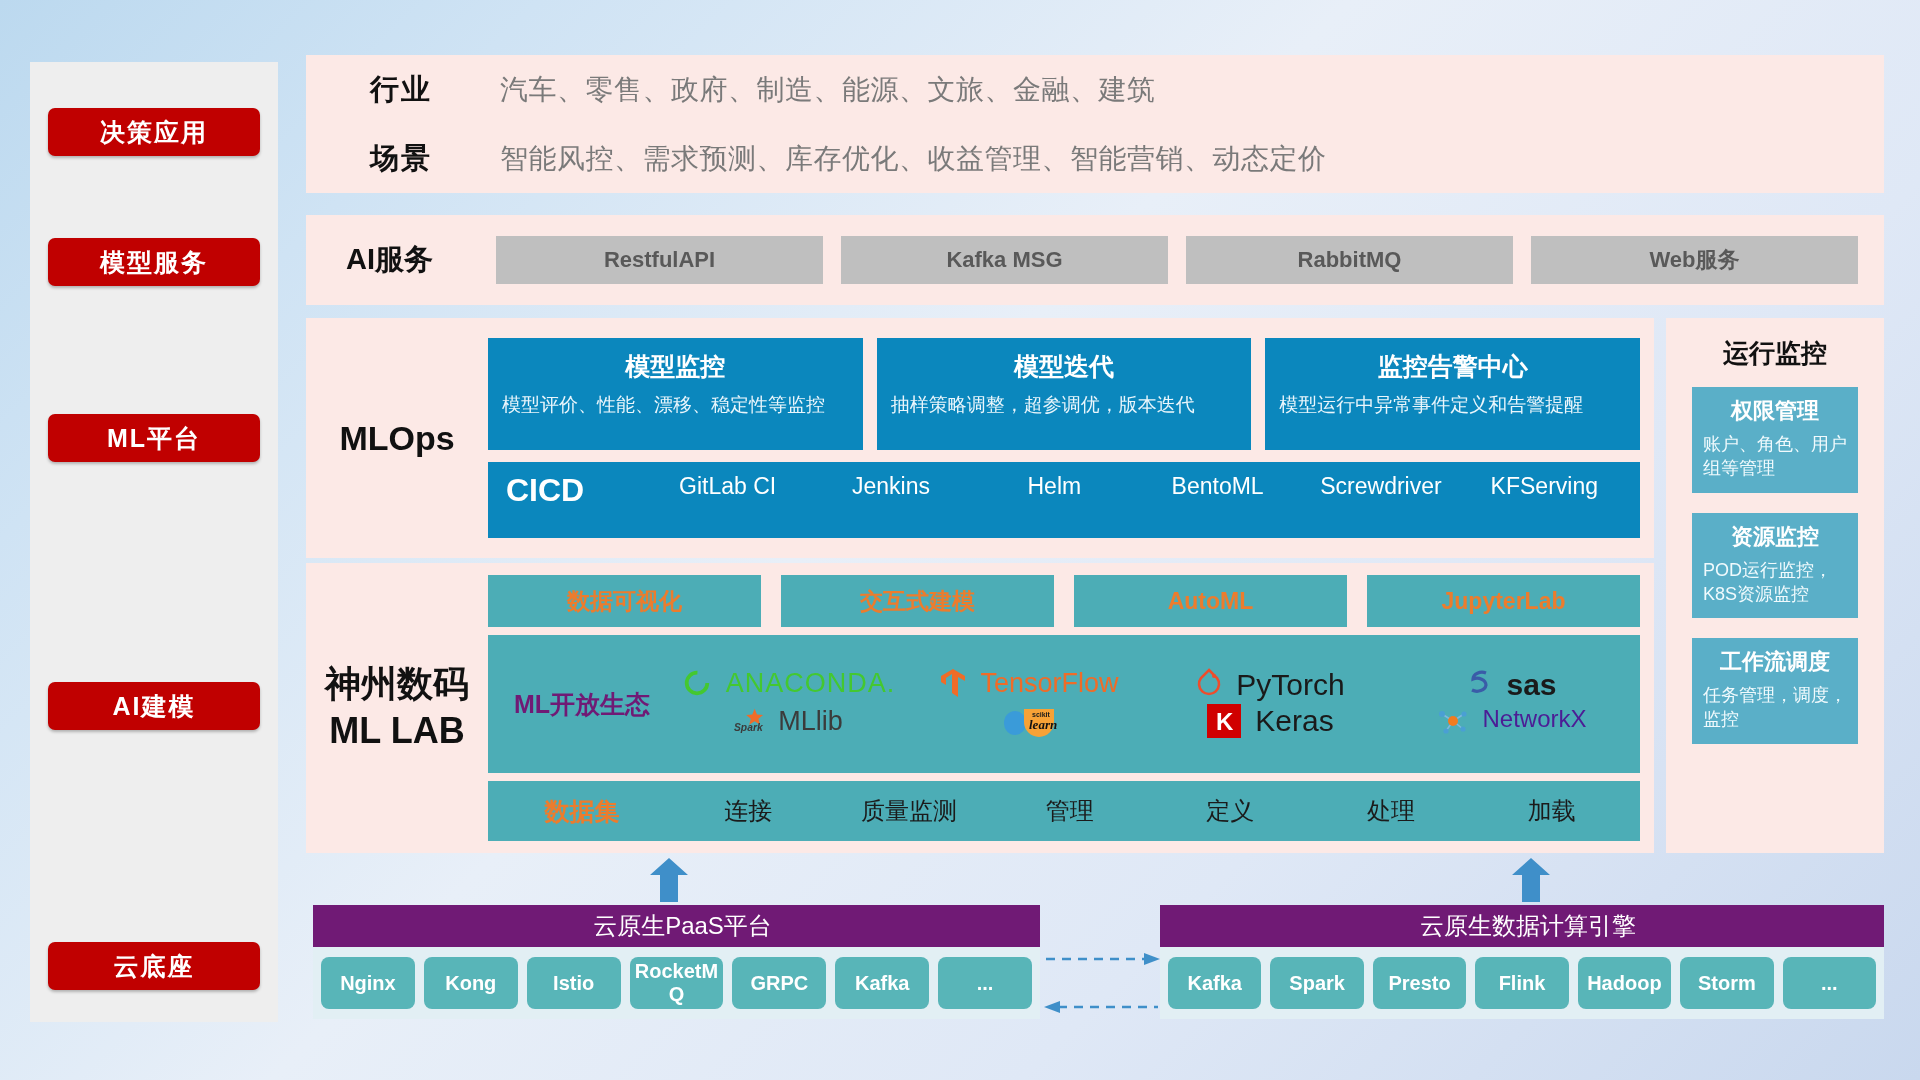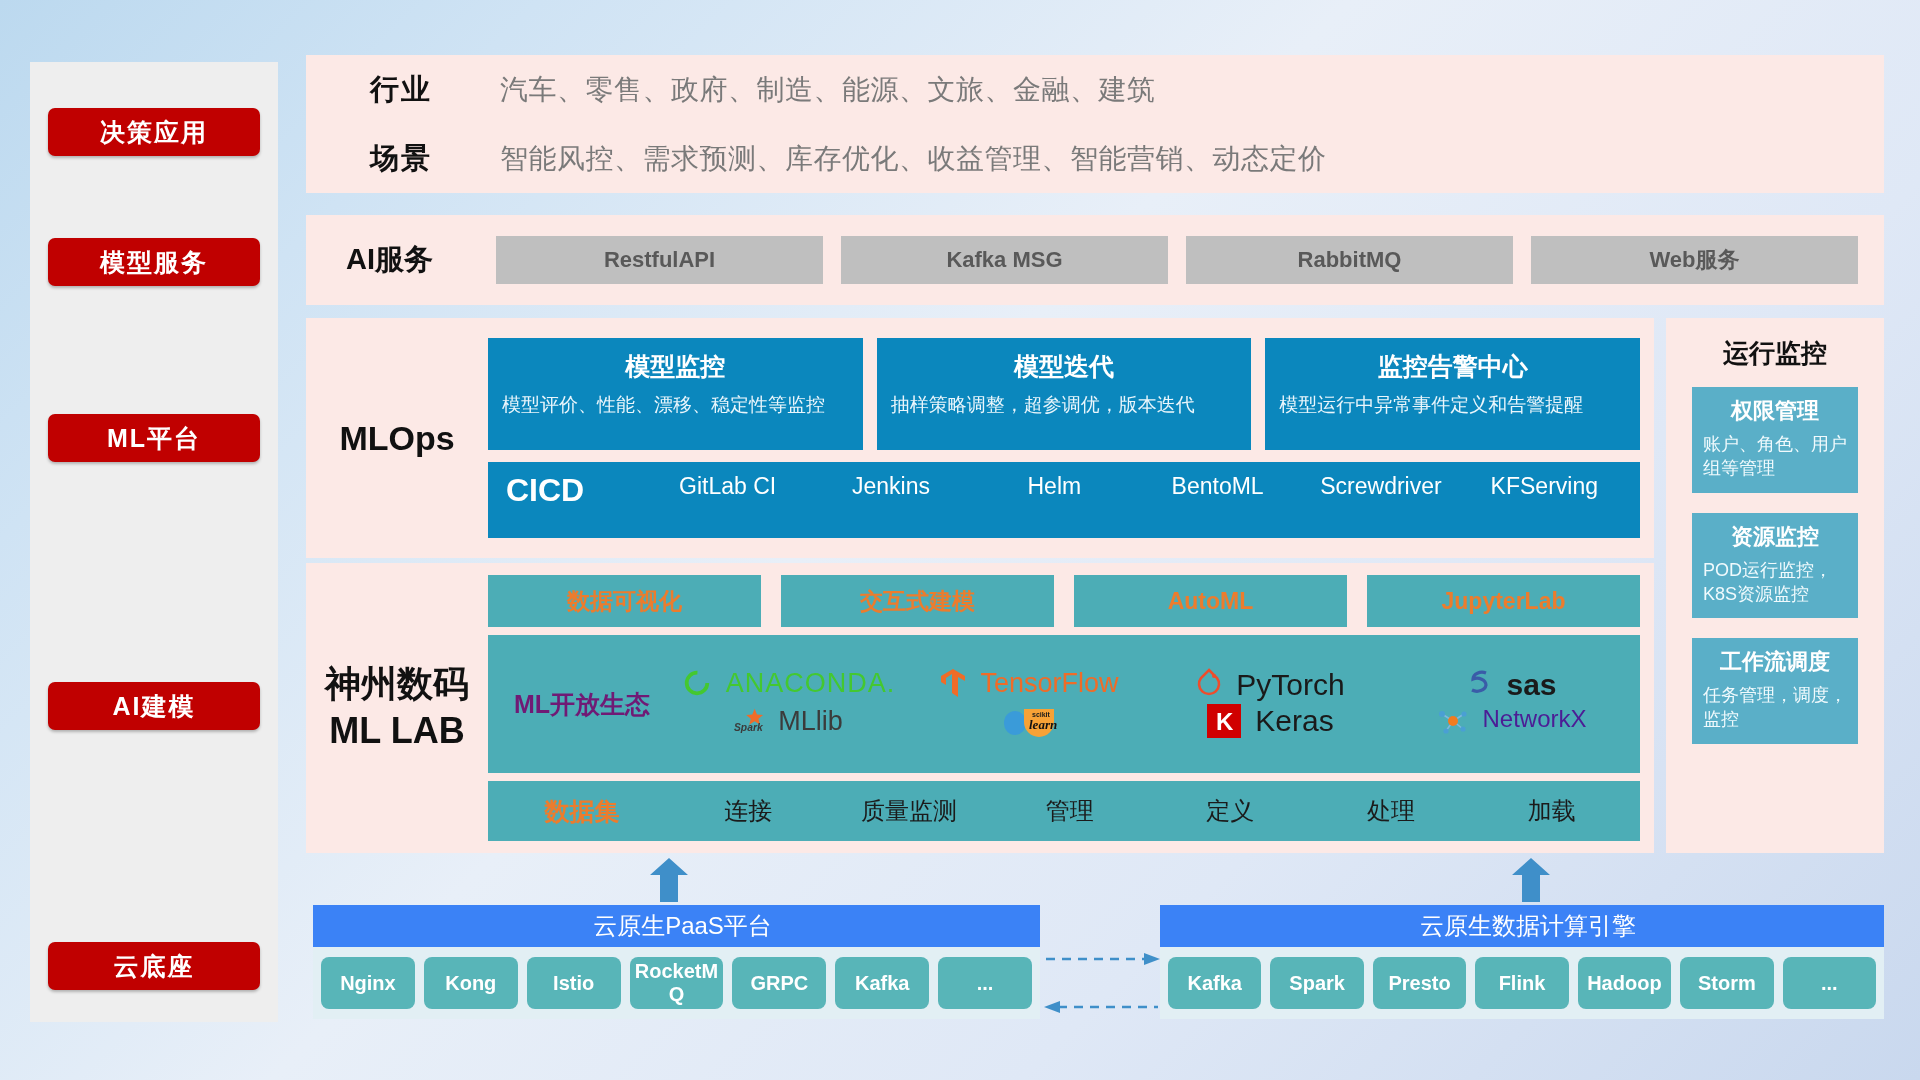--- a/index.html
+++ b/index.html
@@ -86,21 +86,21 @@
   #panel-monitor { left: 1666px; top: 318px; width: 218px; height: 535px; padding: 10px 26px; }
   #panel-monitor .mon-title { text-align: center; font-size: 26px; font-weight: bold; color: #111; margin: 8px 0 16px; }
   .mon-card { background: #5aafc8; color: #fff; padding: 9px 11px 12px; margin-bottom: 20px; }
   .mon-card h5 { font-size: 22px; font-weight: bold; text-align: center; margin-bottom: 6px; }
   .mon-card p { font-size: 18px; line-height: 1.35; color: #f0fafd; }
 
   
   .cloud-group { position: absolute; top: 905px; }
   #cloud-paas { left: 313px; width: 727px; }
   #cloud-data { left: 1160px; width: 724px; }
-  .cloud-header { height: 42px; background: #3b82f6; color: #fff;
+  .cloud-header { height: 42px; background: #701a75; color: #fff;
                   display: flex; align-items: center; justify-content: center;
                   font-size: 24px; padding-left: 12px; }
   .cloud-body { background: #e2eff4; padding: 10px 8px; display: flex; gap: 9px; }
   .cloud-chip { flex: 1; min-height: 52px; background: #58b5b8; border-radius: 8px; color: #fff;
                 font-size: 20px; font-weight: bold; line-height: 1.15;
                 display: flex; align-items: center; justify-content: center; text-align: center;
                 padding: 3px 2px; word-break: break-word; }
 
   .up-arrow { position: absolute; width: 42px; height: 44px; }
   #arrow-paas { left: 648px; top: 858px; }

